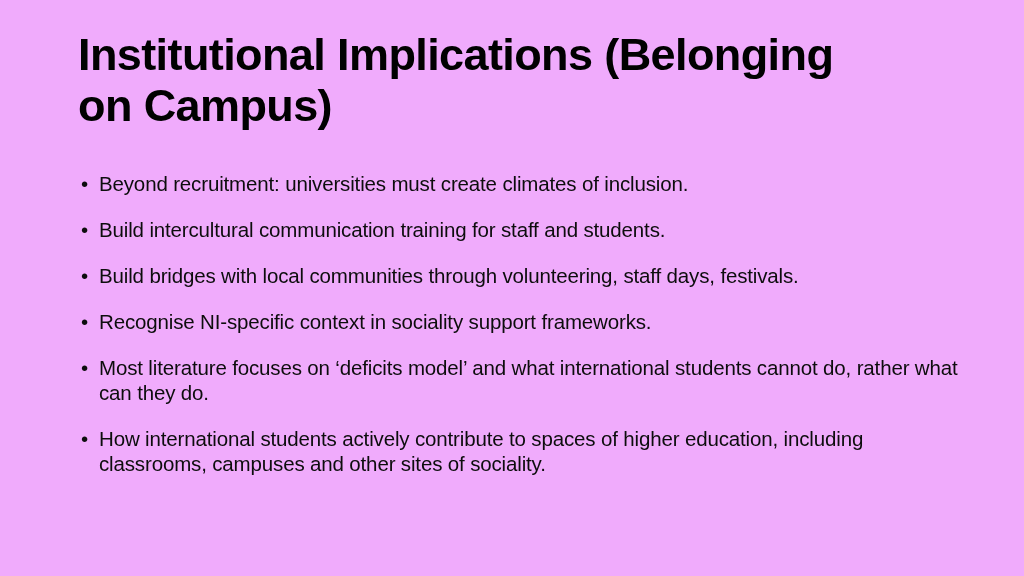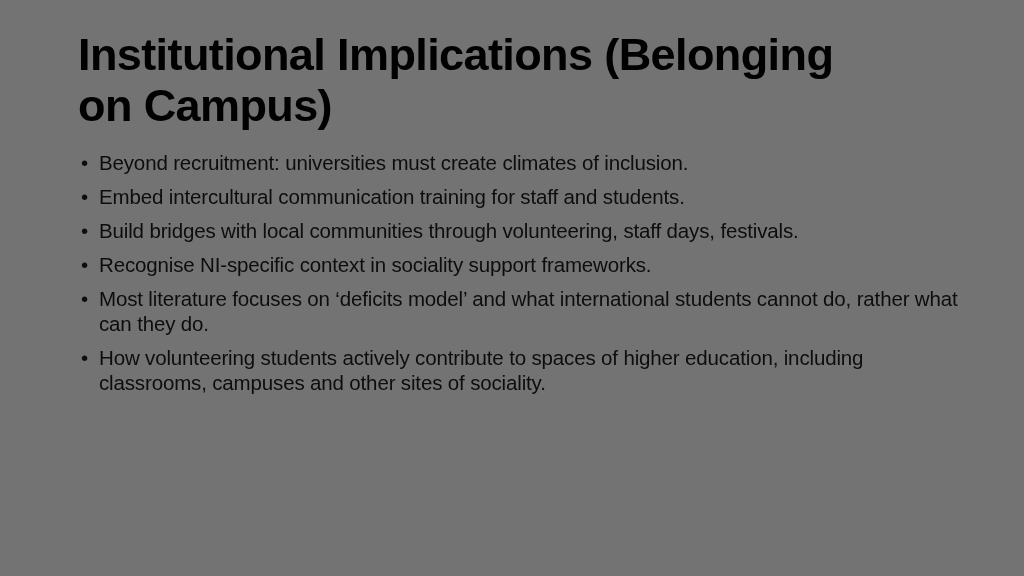--- a/index.html
+++ b/index.html
@@ -10,21 +10,21 @@
     width: 1024px;
     height: 576px;
     background: #ffffff;
     font-family: "Liberation Sans", sans-serif;
     overflow: hidden;
   }
   .slide {
     position: relative;
     width: 1024px;
     height: 576px;
-    background: #737373;
+    background: #f0abfc;
     box-sizing: border-box;
   }
   .slide-title {
     position: absolute;
     left: 78px;
     top: 30px;
     width: 820px;
     font-size: 45px;
     font-weight: bold;
     line-height: 1.13;
@@ -55,49 +55,50 @@
   .bullet-marker {
     position: absolute;
     left: 3px;
     top: 0;
     font-size: 20.5px;
     line-height: 1.22;
     color: #0d0d0d;
   }
   .bullet-text {
     display: block;
+    margin-top: 21px;
   }
 </style>
 </head>
 <body>
 
 <div class="slide">
 
   <h1 class="slide-title">Institutional Implications (Belonging on Campus)</h1>
 
   <ul class="bullet-list">
     <li class="bullet-item">
       <span class="bullet-marker">•</span>
       <span class="bullet-text">Beyond recruitment: universities must create climates of inclusion.</span>
     </li>
     <li class="bullet-item">
       <span class="bullet-marker">•</span>
-      <span class="bullet-text">Embed intercultural communication training for staff and students.</span>
+      <span class="bullet-text">Build intercultural communication training for staff and students.</span>
     </li>
     <li class="bullet-item">
       <span class="bullet-marker">•</span>
       <span class="bullet-text">Build bridges with local communities through volunteering, staff days, festivals.</span>
     </li>
     <li class="bullet-item">
       <span class="bullet-marker">•</span>
       <span class="bullet-text">Recognise NI-specific context in sociality support frameworks.</span>
     </li>
     <li class="bullet-item">
       <span class="bullet-marker">•</span>
       <span class="bullet-text">Most literature focuses on ‘deficits model’ and what international students cannot do, rather what can they do.</span>
     </li>
     <li class="bullet-item">
       <span class="bullet-marker">•</span>
-      <span class="bullet-text">How volunteering students actively contribute to spaces of higher education, including classrooms, campuses and other sites of sociality.</span>
+      <span class="bullet-text">How international students actively contribute to spaces of higher education, including classrooms, campuses and other sites of sociality.</span>
     </li>
   </ul>
 
 </div>
 
 </body></html>

